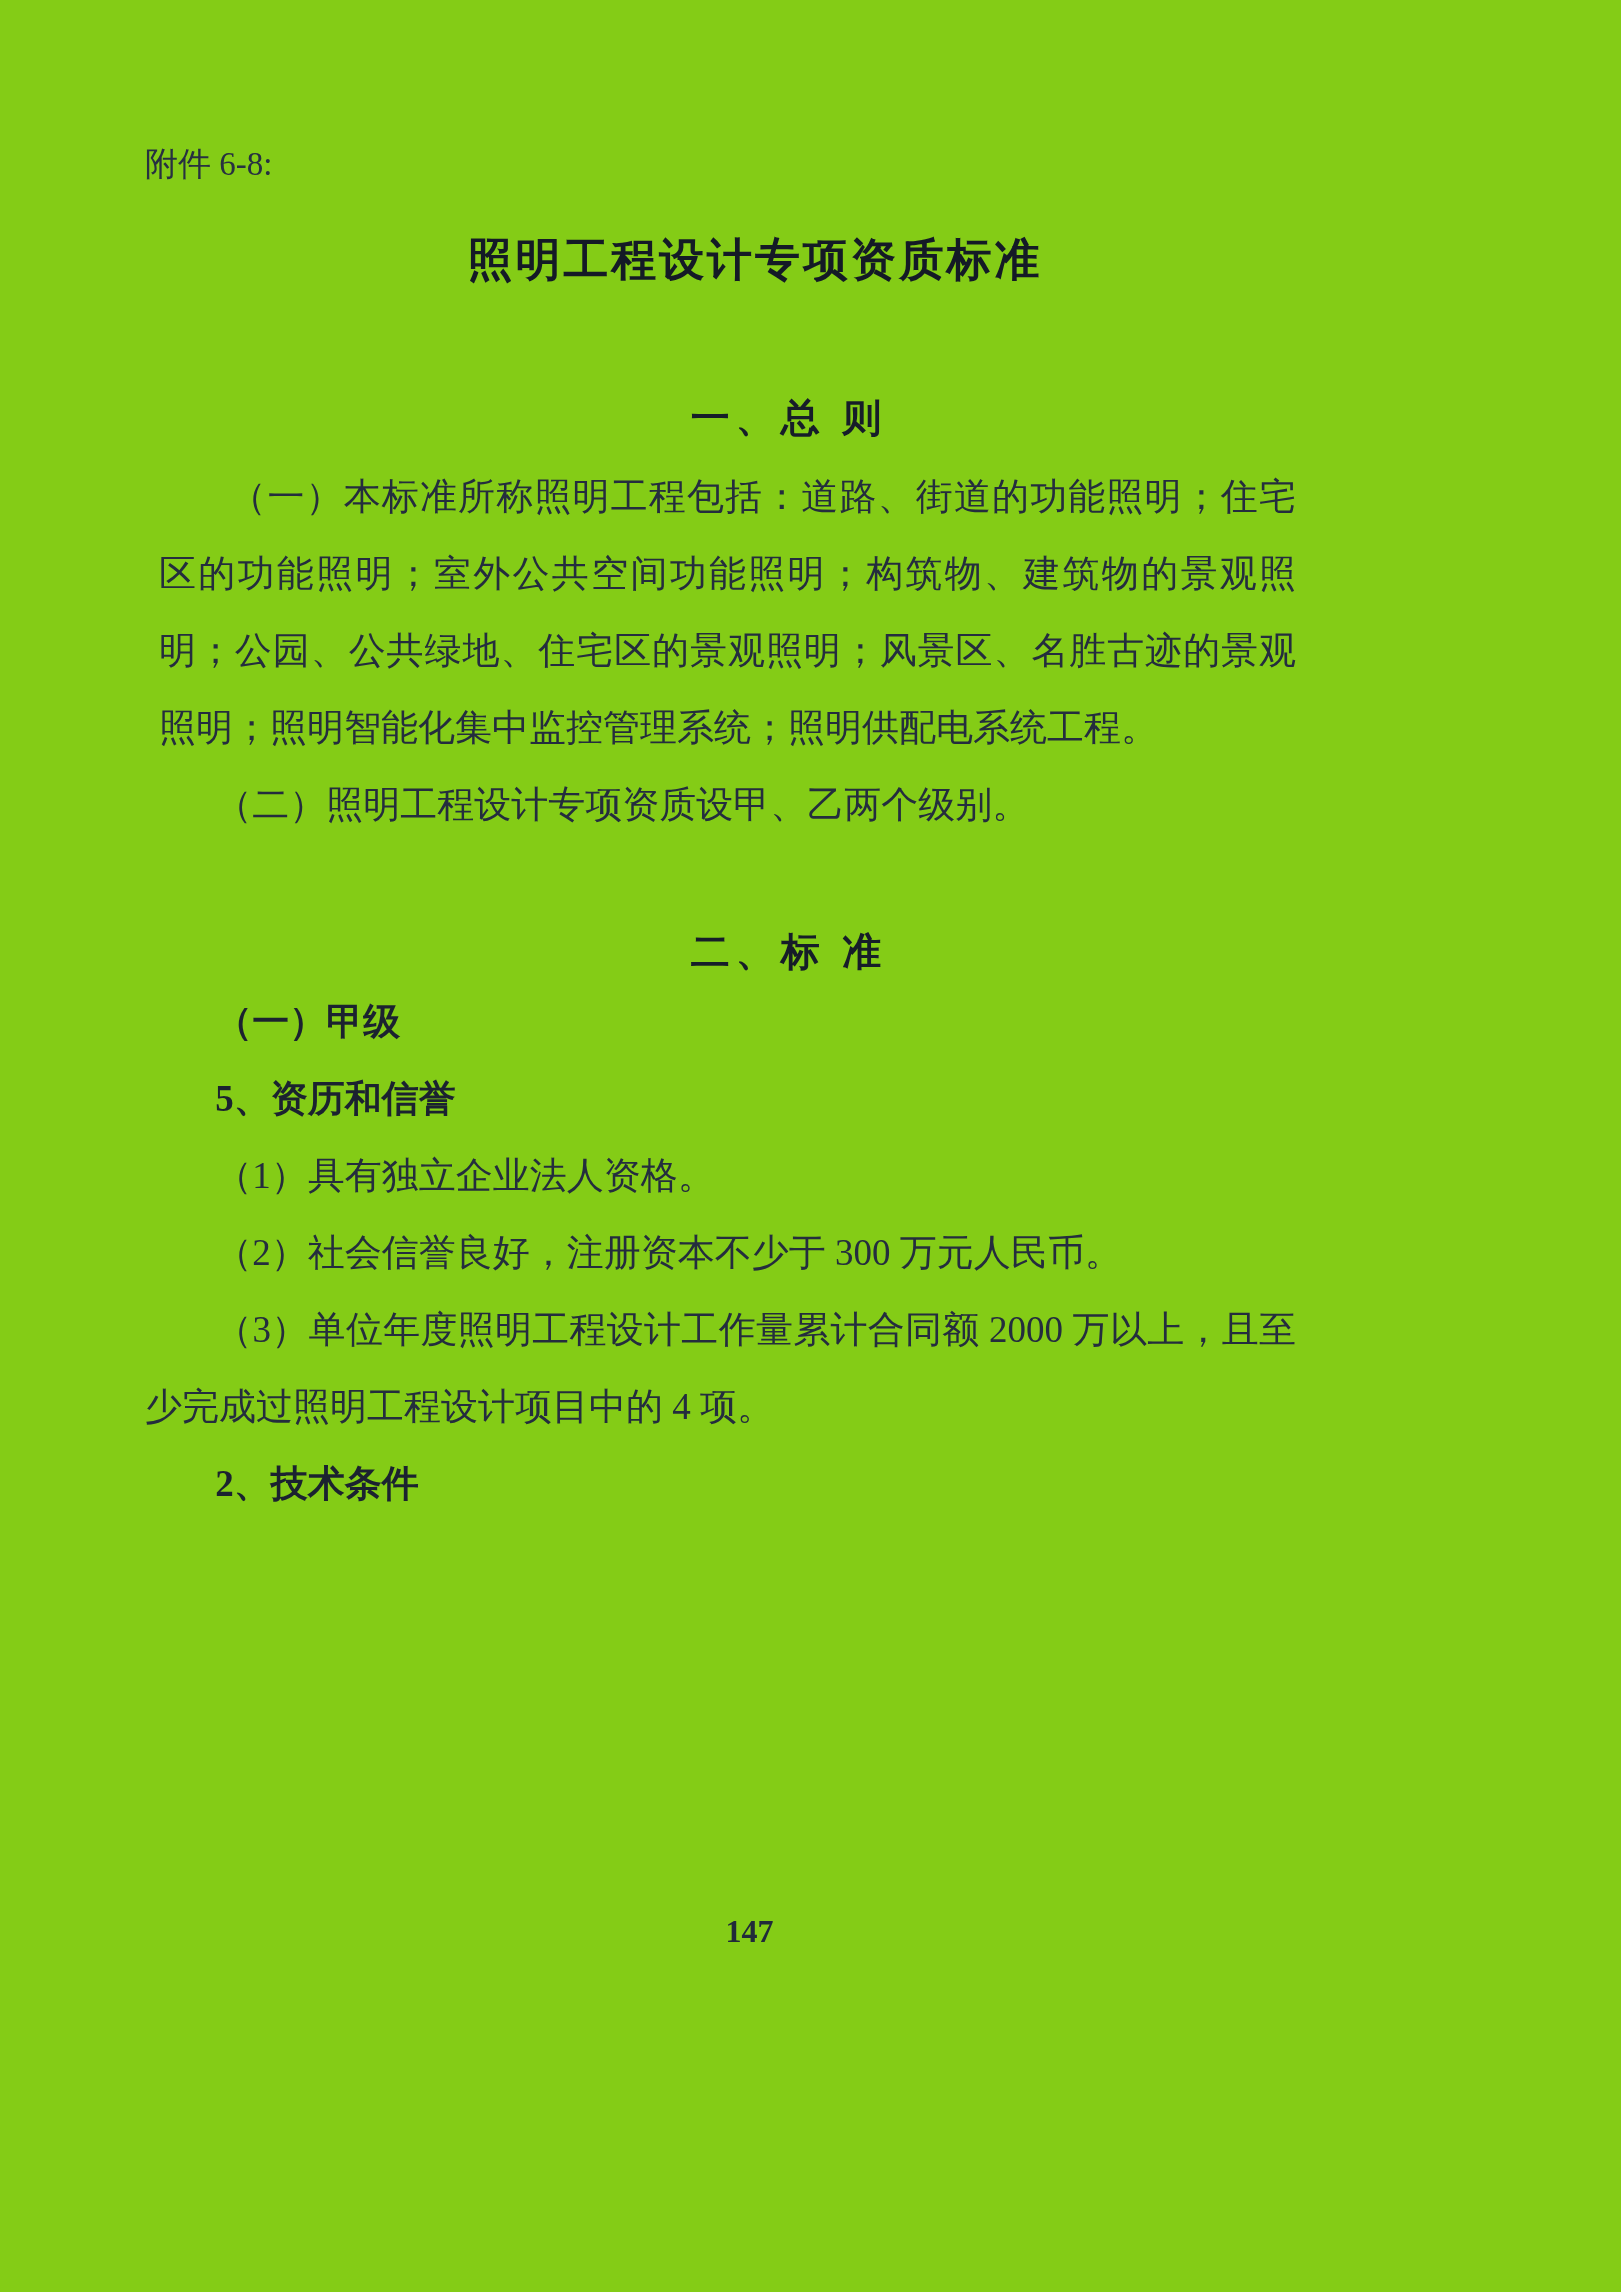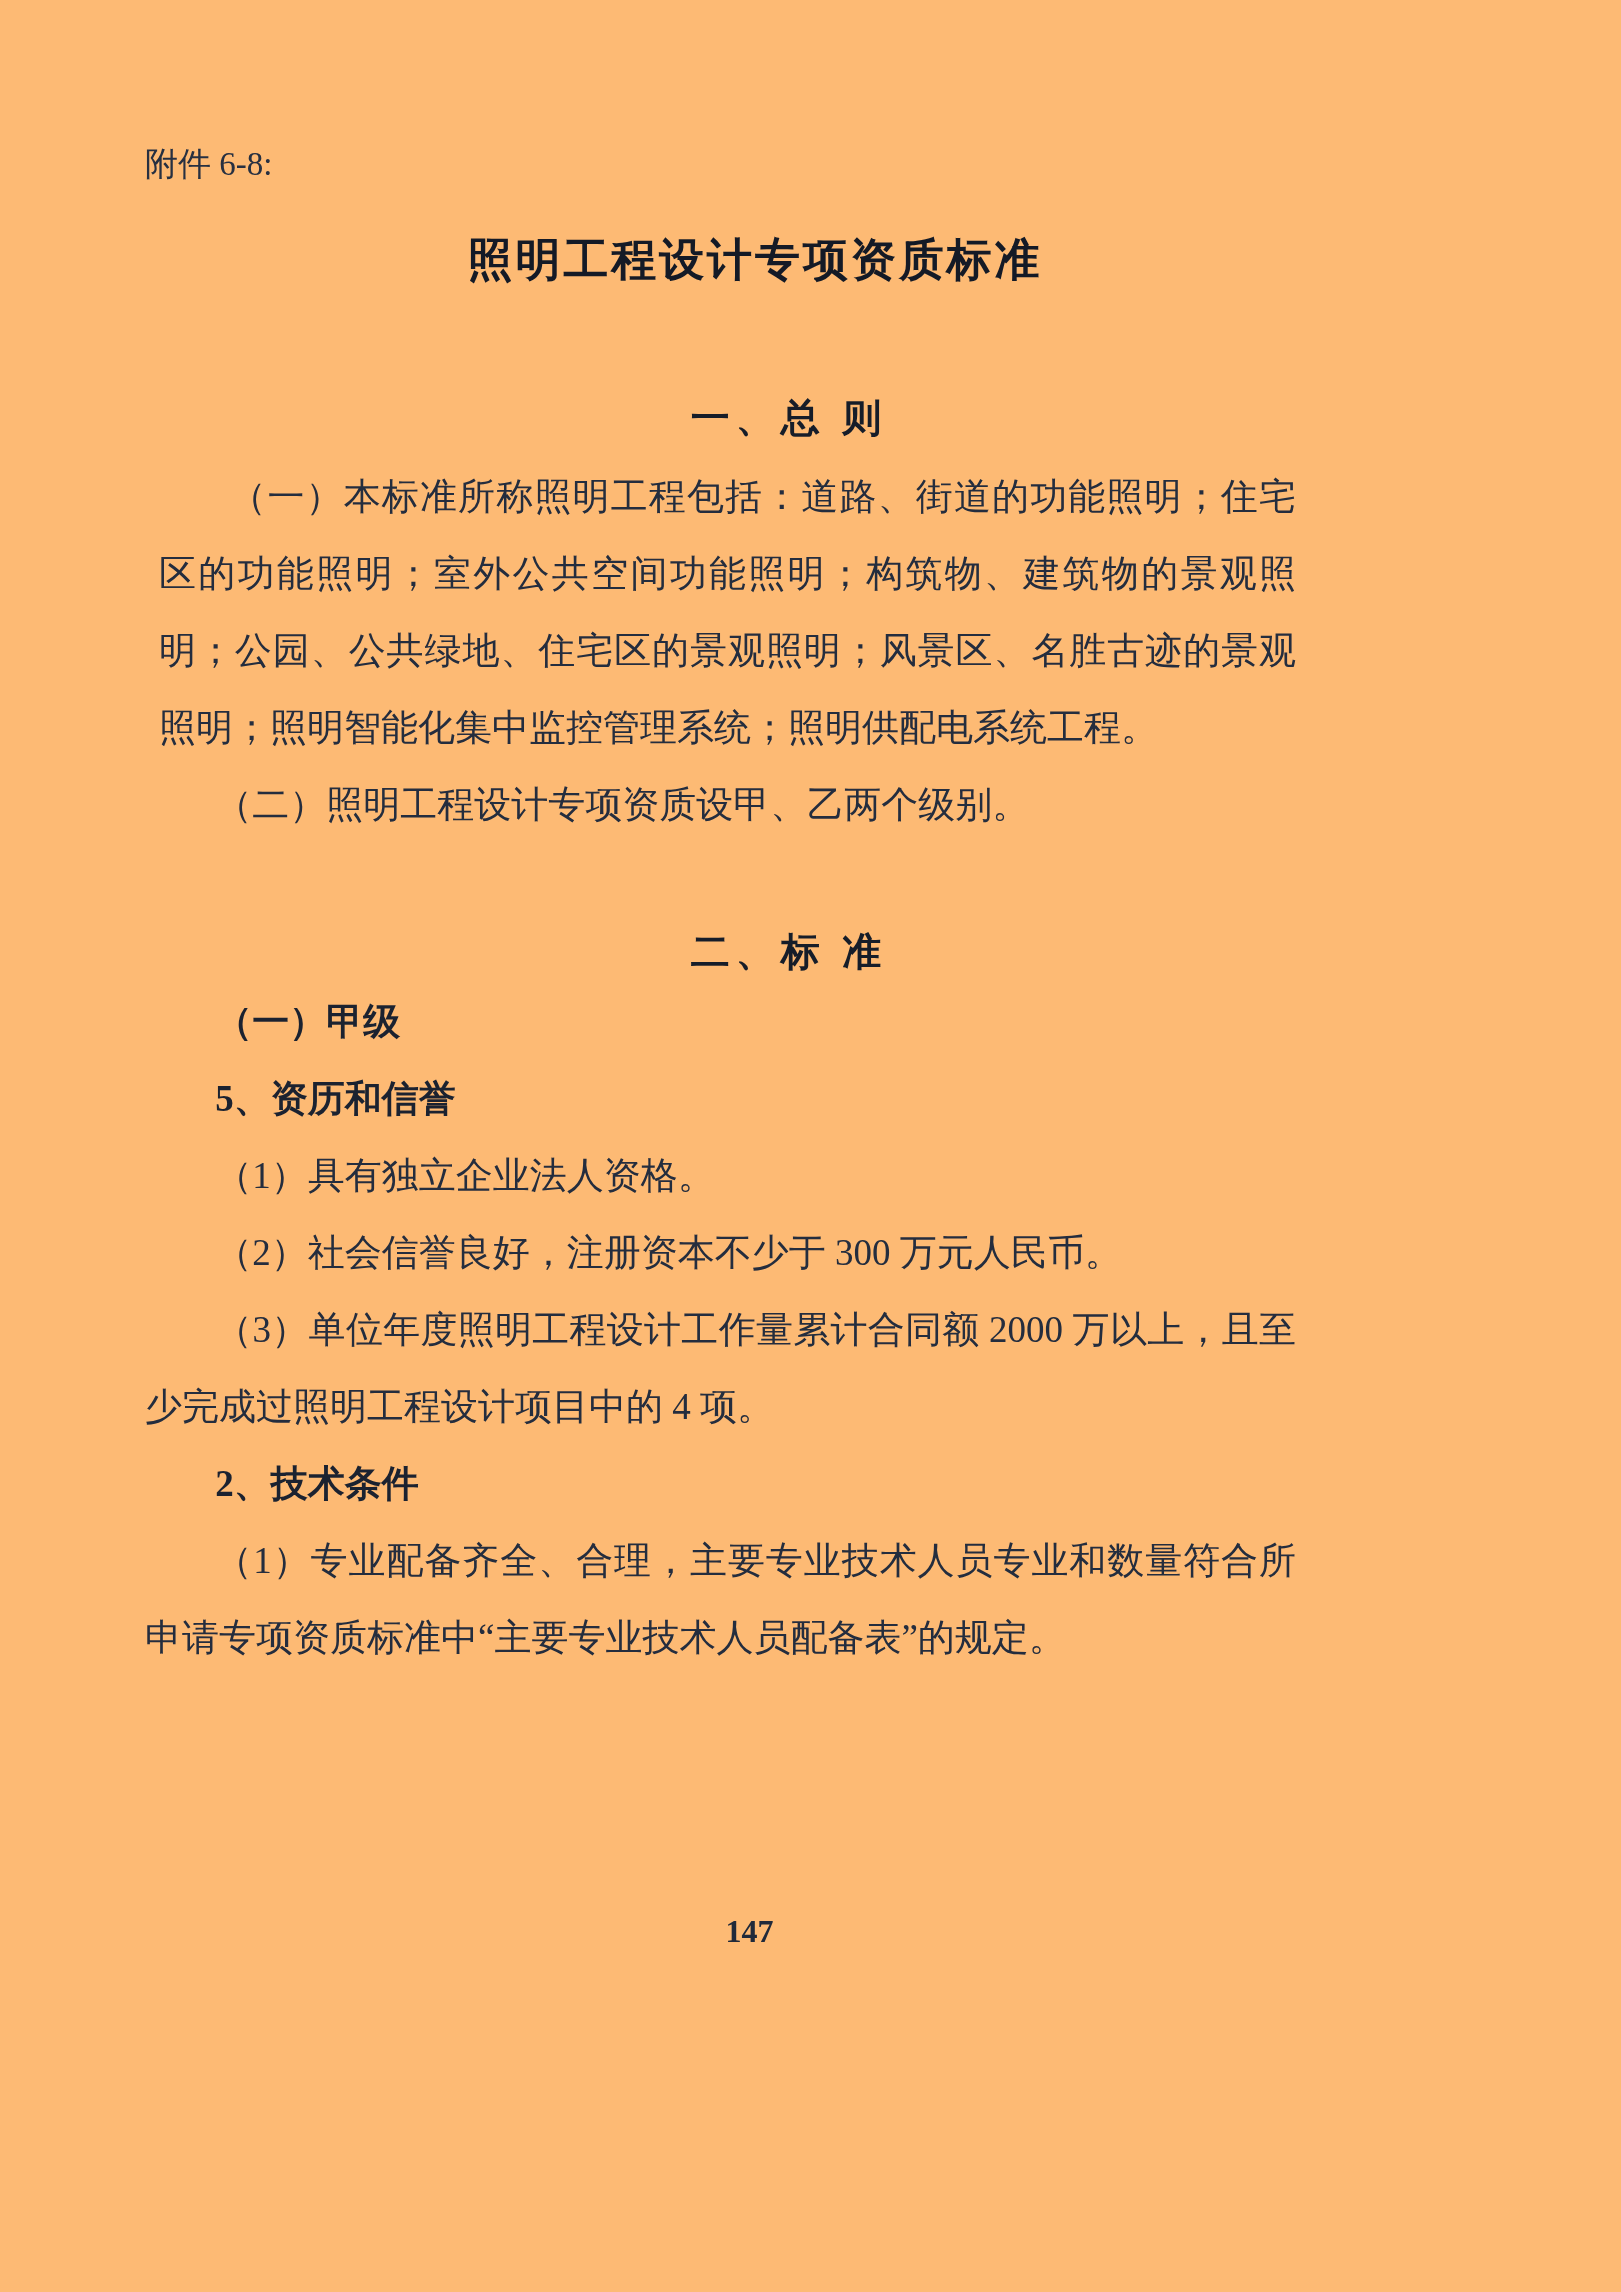--- a/index.html
+++ b/index.html
@@ -5,21 +5,21 @@
   html, body {
     margin: 0;
     padding: 0;
     background: #e8e8e8;
   }
   .page {
     position: relative;
     width: 1621px;
     height: 2293px;
     margin: 0 auto;
-    background: #fdba74;
+    background: #84cc16;
     color: #232b3b;
     overflow: hidden;
   }
   .content {
     padding: 145px 325px 0 145px; 
   }
   .attachment {
     font-family: "Liberation Serif", serif;
     font-size: 33px;
     line-height: 39px;
@@ -95,19 +95,18 @@
     <div class="para indent bold">5、资历和信誉</div>
 
     <div class="para indent">（1）具有独立企业法人资格。</div>
 
     <div class="para indent">（2）社会信誉良好，注册资本不少于 300 万元人民币。</div>
 
     <div class="para indent">（3）单位年度照明工程设计工作量累计合同额 2000 万以上，且至少完成过照明工程设计项目中的 4 项。</div>
 
     <div class="para indent bold">2、技术条件</div>
 
-    <div class="para indent">（1）专业配备齐全、合理，主要专业技术人员专业和数量符合所申请专项资质标准中“主要专业技术人员配备表”的规定。</div>
 
   </div>
 
   <div class="page-number">147</div>
 </div>
 
 
 </body></html>

